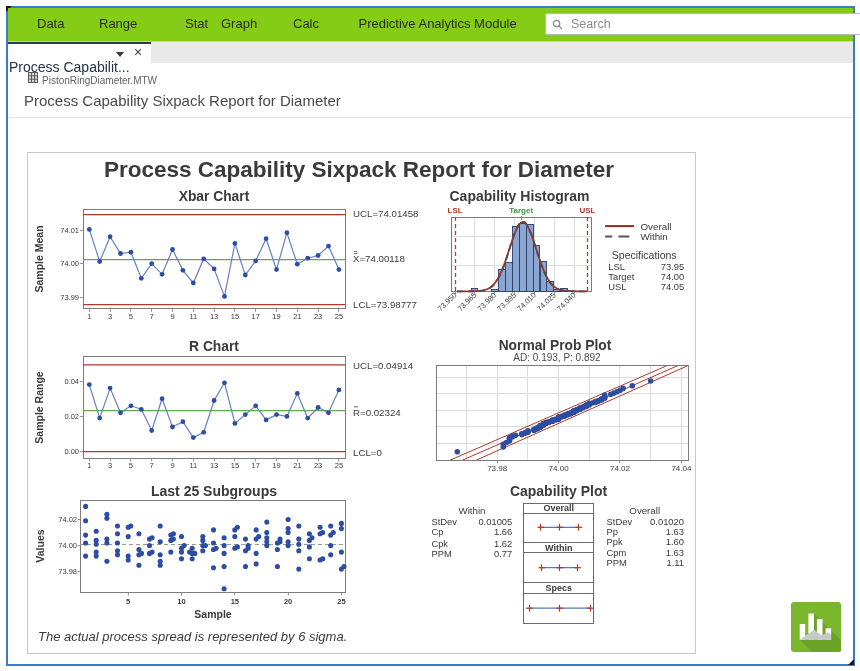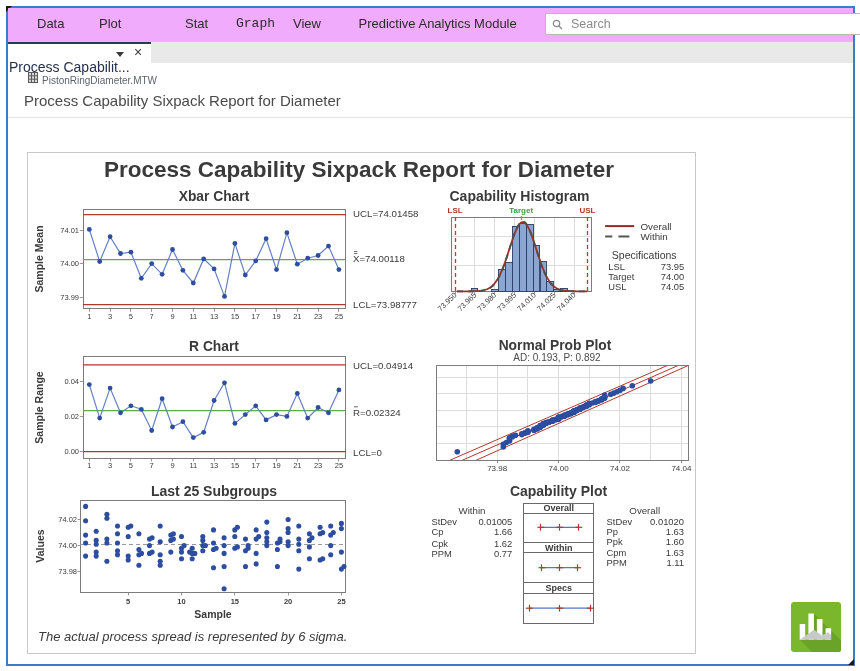--- a/index.html
+++ b/index.html
@@ -1,43 +1,43 @@
 <!DOCTYPE html>
 <html><head><meta charset="utf-8">
 <style>
 * { margin:0; padding:0; box-sizing:border-box; }
 body { width:860px; height:671px; background:#ffffff; font-family:"Liberation Sans", sans-serif; position:relative; overflow:hidden; }
 .win { position:absolute; left:6px; top:6px; width:849px; height:660px; border:2px solid #3d7ac9; background:#fff; }
 .tri-tl { position:absolute; left:6px; top:6px; width:0; height:0; border-top:6px solid #1a1a1a; border-right:6px solid transparent; }
 .tri-br { position:absolute; left:848px; top:659px; width:0; height:0; border-bottom:6px solid #1a1a1a; border-left:6px solid transparent; }
-.menubar { position:absolute; left:8px; top:8px; width:845px; height:34px; background:#f0abfc; border-bottom:1px solid #cbcbcb; }
+.menubar { position:absolute; left:8px; top:8px; width:845px; height:34px; background:#84cc16; border-bottom:1px solid #cbcbcb; }
 .mi { position:absolute; top:8px; font-size:13px; color:#2b2b2b; }
 .search { position:absolute; left:537px; top:5px; width:327px; height:22px; border:1px solid #b9b9b9; border-radius:2px; background:#fff; }
 .search span { position:absolute; left:25px; top:3px; font-size:12.5px; color:#8a8a8a; }
 .tabstrip { position:absolute; left:8px; top:42px; width:845px; height:21px; background:#e9e9ea; }
 .tab { position:absolute; left:0px; top:0px; width:143px; height:21px; background:#ffffff; border-top:2px solid #2b3a55; }
 .tab .lbl { position:absolute; left:1px; top:15px; font-size:14px; color:#25314d; }
 .tab .dn { position:absolute; left:108px; top:8px; width:0; height:0; border-left:4px solid transparent; border-right:4px solid transparent; border-top:5px solid #3a3a3a; }
 .tab .x { position:absolute; left:126px; top:0px; font-size:14px; color:#3a3a3a; }
 .wsrow { position:absolute; left:28px; top:71px; height:12px; }
 .wsrow span { position:absolute; left:14px; top:4px; font-size:10px; color:#5f6368; }
 .h1 { position:absolute; left:24px; top:91.5px; font-size:15px; color:#4a4a4a; }
 .sep { position:absolute; left:8px; top:117px; width:845px; height:1px; background:#e3e3e3; }
 .gbox { position:absolute; left:27px; top:152px; width:669px; height:502px; border:1px solid #c8c8c8; background:#fff; }
 </style></head>
 <body>
 <div class="win"></div>
 <div class="tri-tl"></div>
 <div class="tri-br"></div>
 <div class="menubar">
   <span class="mi" style="left:29px;">Data</span>
-  <span class="mi" style="left:91px;">Plot</span>
+  <span class="mi" style="left:91px;">Range</span>
   <span class="mi" style="left:153px;margin-left:24px;">Stat</span>
-  <span class="mi" style="left:228px;font-family:Liberation Mono, monospace;">Graph</span>
-  <span class="mi" style="left:285px;">View</span>
+  <span class="mi" style="left:213px;">Graph</span>
+  <span class="mi" style="left:285px;">Calc</span>
   <span class="mi" style="left:350.5px;text-align:center;">Predictive Analytics Module</span>
   <div class="search">
     <svg width="12" height="12" style="position:absolute;left:6px;top:5px" viewBox="0 0 12 12">
         <circle cx="4.5" cy="4.5" r="3.2" fill="none" stroke="#8a8a8a" stroke-width="1.2"></circle>
         <line x1="7" y1="7" x2="10" y2="10" stroke="#8a8a8a" stroke-width="1.2"></line>
       </svg>
     <span>Search</span>
   </div>
 </div>
 <div class="tabstrip">

